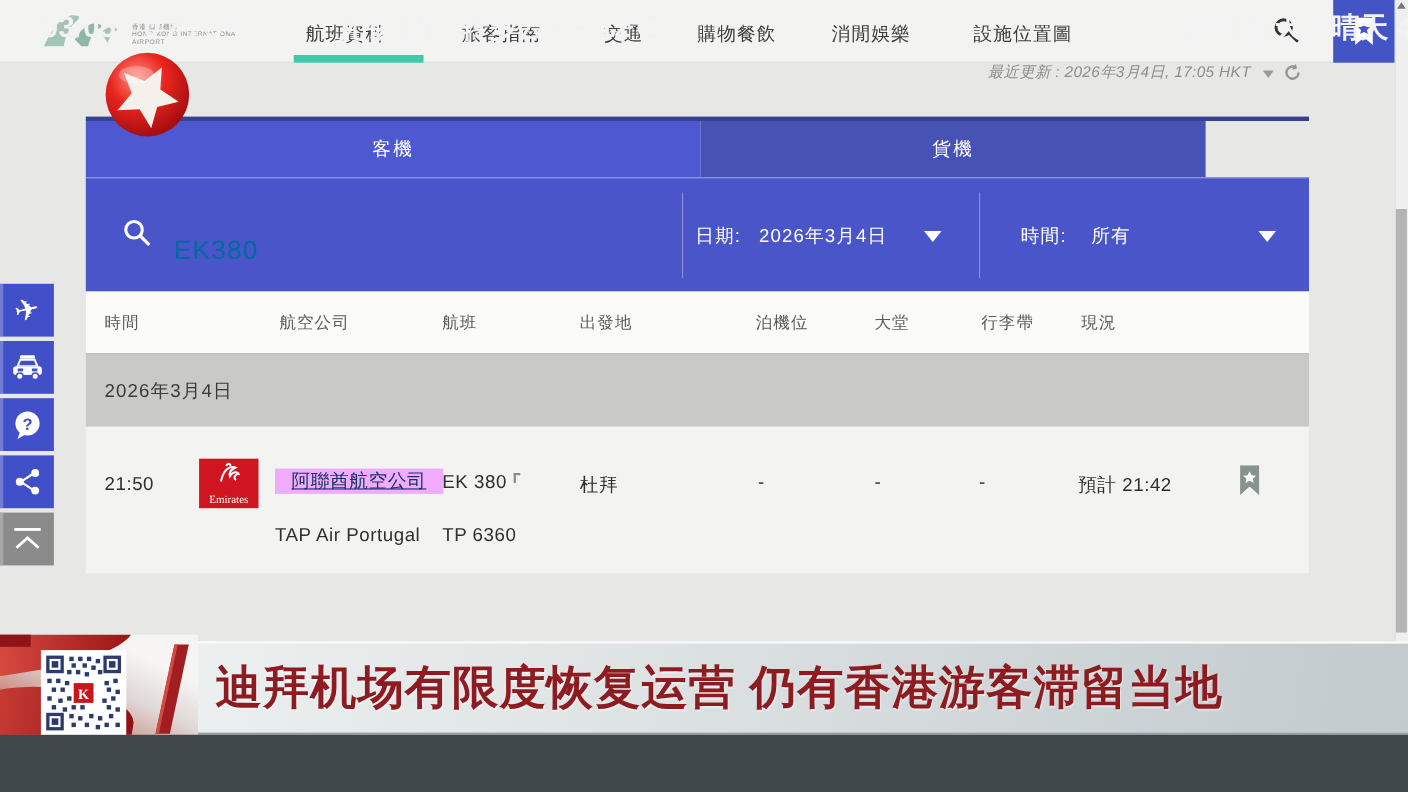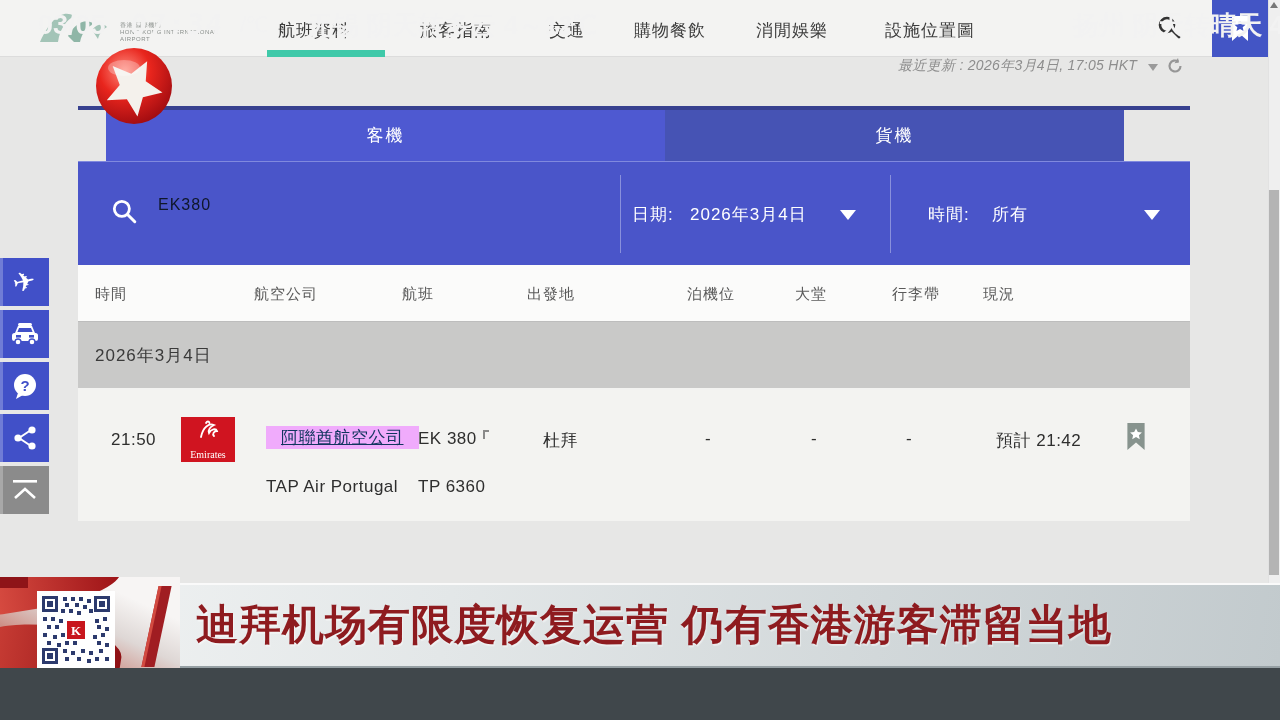--- a/index.html
+++ b/index.html
@@ -30,38 +30,38 @@
   
   .ball { position:absolute; left:94px; top:46px; width:80px; height:80px; z-index:30; }
 
   
   .side-btn { position:absolute; left:0; width:49px; height:48px; background:#4150c8; cursor:pointer; box-shadow: inset 3px 0 0 rgba(255,255,255,.25); display:flex; align-items:center; justify-content:center; }
   .side-btn.grey { background:#8b8b8b; }
   .plane-glyph { color:#fff; font-size:27px; transform:rotate(-12deg); }
 
   
   .tab-topline { position:absolute; left:78px; top:106px; width:1112px; height:4px; background:#37418f; }
-  .tab { position:absolute; top:110px; height:51px; color:#fff; font-size:17px; text-align:center; line-height:51px; letter-spacing:2px; cursor:pointer;margin-left:28px; }
+  .tab { position:absolute; top:110px; height:51px; color:#fff; font-size:17px; text-align:center; line-height:51px; letter-spacing:2px; cursor:pointer; }
   .tab-pax { left:78px; width:559px; background:#4e59d1; }
   .tab-cargo { left:637px; width:459px; background:#4653b4; }
   .tab-divline { position:absolute; left:78px; top:161px; width:1112px; height:1px; background:#8089de; }
   .searchbar { position:absolute; left:78px; top:162px; width:1112px; height:103px; background:#4a55c9; }
-  .query { position:absolute; left:158px; top:196px; font-size:16px; color:#0f172a; letter-spacing:1px; }
+  .query { position:absolute; left:158px; top:214px; font-size:24px; color:#0369a1; letter-spacing:1px; }
   .f-label { position:absolute; top:203px; font-size:17px; color:#fff; letter-spacing:1px; }
   .f-value { position:absolute; top:203px; font-size:17px; color:#fff; letter-spacing:1px; }
   .caret { position:absolute; top:210px; width:0; height:0; border-left:8px solid transparent; border-right:8px solid transparent; border-top:10px solid #fff; cursor:pointer; }
   .vdiv { position:absolute; top:175px; width:1px; height:78px; background:rgba(255,255,255,.35); }
 
   
   .table-bg { position:absolute; left:78px; top:265px; width:1112px; height:256px; background:#fbfbfa; }
   .th { position:absolute; top:265px; height:56px; line-height:58px; font-size:15px; color:#5a5a5a; letter-spacing:1px; }
   .date-row { position:absolute; left:78px; top:321px; width:1112px; height:67px; background:#c9c9c8; border-top:1px solid #bdbdbd; }
   .date-row span { position:absolute; left:17px; top:0; line-height:67px; font-size:17px; color:#3a3a3a; letter-spacing:1px; }
   .flight-row { position:absolute; left:78px; top:388px; width:1112px; height:133px; background:#f3f3f1; }
-  .cell { position:absolute; font-size:17px; color:#2e2e2e; letter-spacing:.5px; white-space:nowrap;margin-left:16px; }
+  .cell { position:absolute; font-size:17px; color:#2e2e2e; letter-spacing:.5px; white-space:nowrap; }
   .sel { background:#f0abfc; color:#11355f; padding:2px 15px;text-decoration:underline; }
   .fmark { display:inline-block; width:6px; height:9px; border-left:2px solid #8a8a8a; border-top:2px solid #8a8a8a; margin-left:6px; vertical-align:top; margin-top:1px; }
   .emirates { position:absolute; left:181px; top:417px; width:54px; height:45px; background:#d01420; }
   .emirates .etxt { position:absolute; left:0; bottom:2px; width:54px; text-align:center; color:#fff; font-family:"Liberation Serif", serif; font-size:10px; }
   .row-bm { position:absolute; left:1126px; top:423px; cursor:pointer; }
 
   
   .banner { position:absolute; left:0; top:583px; width:1280px; height:85px; background:linear-gradient(100deg,#f2f4f4 0%,#e3e7e8 35%,#c2cacd 100%); border-top:2px solid #fafafa; border-bottom:2px solid #96a0a4; }
   .headline { position:absolute; left:196px; top:583px; height:85px; line-height:83px; font-size:42px; font-weight:bold; color:#8e1b1f; letter-spacing:1px; white-space:nowrap; text-shadow:1px 2px 1px rgba(255,255,255,.45); }
   .art { position:absolute; left:0; top:577px; width:180px; height:91px; overflow:hidden; background:linear-gradient(205deg,#f7f5f4 25%,#ded7d5 50%,#d09a92 72%,#b13a30 100%); }

